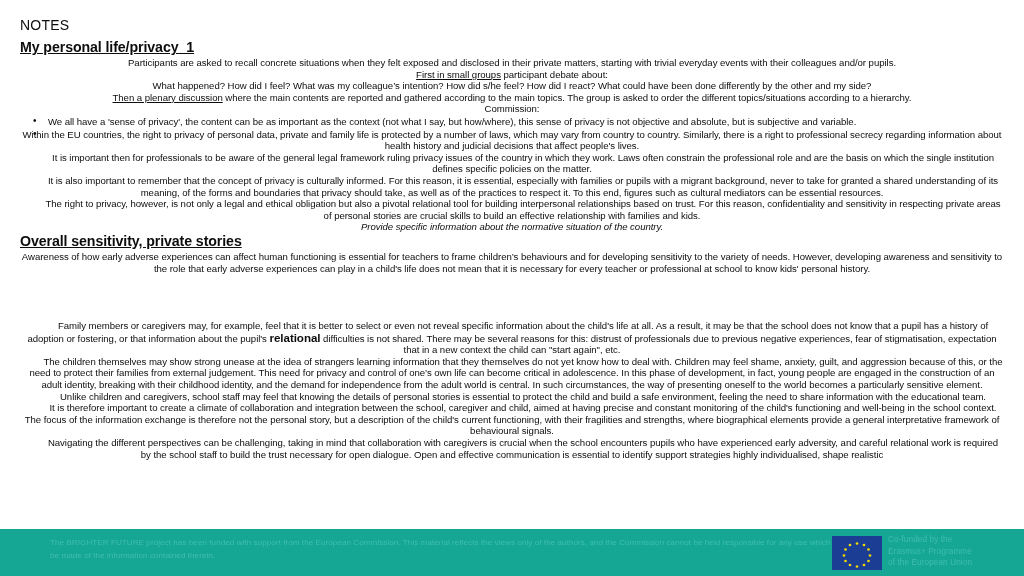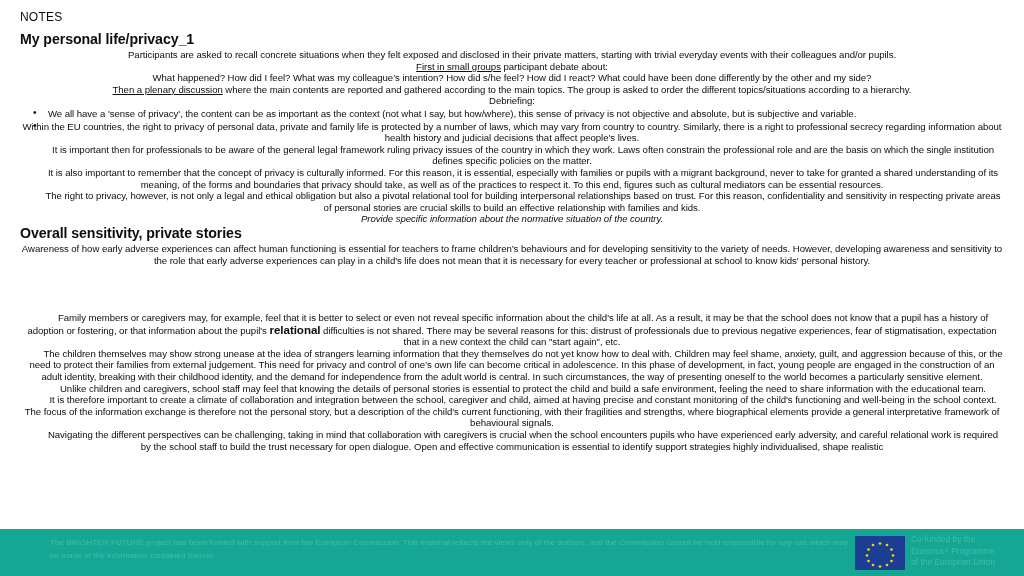--- a/index.html
+++ b/index.html
@@ -22,31 +22,32 @@
     width: 1024px;
     height: 576px;
   }
   .doc {
     position: absolute;
     left: 20px;
     top: 10px;
     width: 984px;
   }
   .notes-label {
-    font-size: 12px;
+    font-size: 14px;
     line-height: 15px;
     letter-spacing: .2px;
-    margin: 0 0 6px 0;
+    margin: 8px 0 6px 0;
   }
   h2.section-title {
     font-size: 14.2px;
     font-weight: bold;
     line-height: 17px;
     margin: 0 0 1px 0;
     letter-spacing: -.1px;
+    text-decoration: underline;
   }
   .gap-before {
     margin-top: 8px;
   }
   p.body {
     font-size: 9.6px;
     line-height: 11.6px;
     margin: 0;
     text-align: center;
     letter-spacing: -.05px;
@@ -94,21 +95,21 @@
     left: 50px;
     top: 8px;
     width: 800px;
     font-size: 8.1px;
     line-height: 12.5px;
     color: #3fbdad;
     letter-spacing: .05px;
   }
   .eu-logo {
     position: absolute;
-    left: 855px;
+    left: 832px;
     top: 532px;
     width: 164px;
     height: 42px;
   }
   .eu-flag {
     position: absolute;
     left: 0;
     top: 4px;
     width: 50px;
     height: 34px;
@@ -142,21 +143,21 @@
 
   <div class="doc">
 
     <div class="notes-label">NOTES</div>
 
     <h2 class="section-title">My personal life/privacy_1</h2>
     <p class="body">Participants are asked to recall concrete situations when they felt exposed and disclosed in their private matters, starting with trivial everyday events with their colleagues and/or pupils.</p>
     <p class="body"><span class="u">First in small groups</span><span> participant debate about:</span></p>
     <p class="body">What happened? How did I feel? What was my colleague’s intention? How did s/he feel? How did I react? What could have been done differently by the other and my side?</p>
     <p class="body"><span class="u">Then a plenary discussion</span><span> where the main contents are reported and gathered according to the main topics. The group is asked to order the different topics/situations according to a hierarchy.</span></p>
-    <p class="body">Debriefing:</p>
+    <p class="body">Commission:</p>
     <ul class="bullets">
       <li><span class="dot">•</span><span>We all have a 'sense of privacy', the content can be as important as the context (not what I say, but how/where), this sense of privacy is not objective and absolute, but is subjective and variable.</span></li>
       <li><span class="dot">•</span></li>
     </ul>
 
     <p class="body">Within the EU countries, the right to privacy of personal data, private and family life is protected by a number of laws, which may vary from country to country. Similarly, there is a right to professional secrecy regarding information about health history and judicial decisions that affect people's lives.</p>
     <p class="body indent">It is important then for professionals to be aware of the general legal framework ruling privacy issues of the country in which they work. Laws often constrain the professional role and are the basis on which the single institution defines specific policies on the matter.</p>
     <p class="body indent">It is also important to remember that the concept of privacy is culturally informed. For this reason, it is essential, especially with families or pupils with a migrant background, never to take for granted a shared understanding of its meaning, of the forms and boundaries that privacy should take, as well as of the practices to respect it. To this end, figures such as cultural mediators can be essential resources.</p>
     <p class="body indent">The right to privacy, however, is not only a legal and ethical obligation but also a pivotal relational tool for building interpersonal relationships based on trust. For this reason, confidentiality and sensitivity in respecting private areas of personal stories are crucial skills to build an effective relationship with families and kids.</p>
     <p class="body it">Provide specific information about the normative situation of the country.</p>

